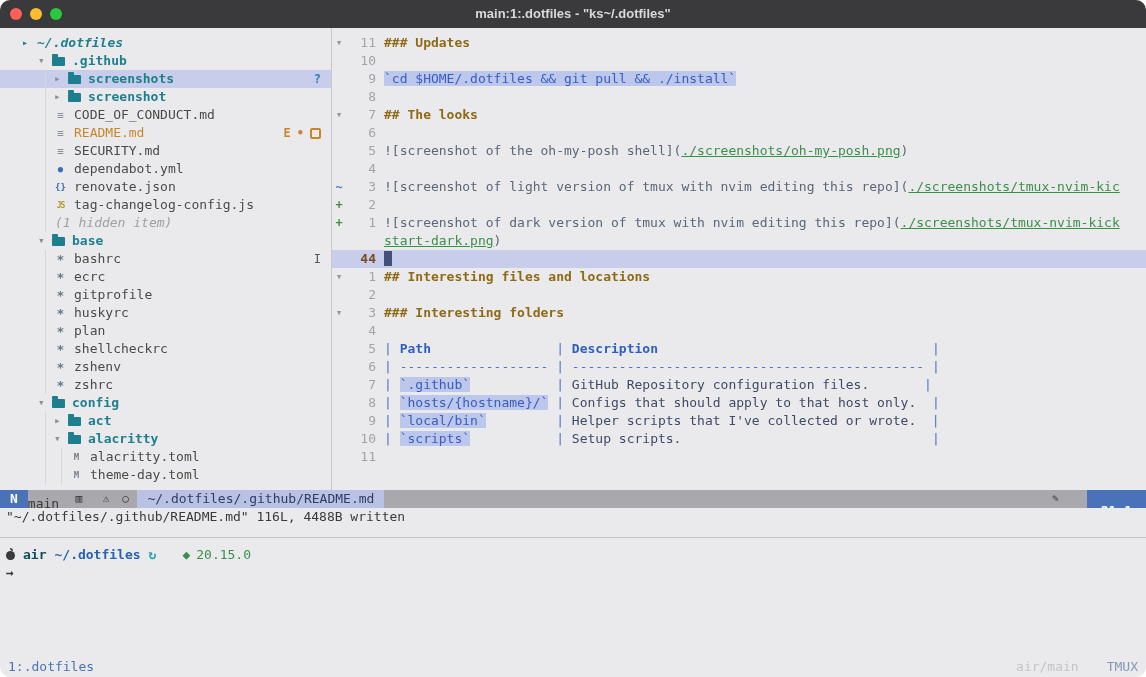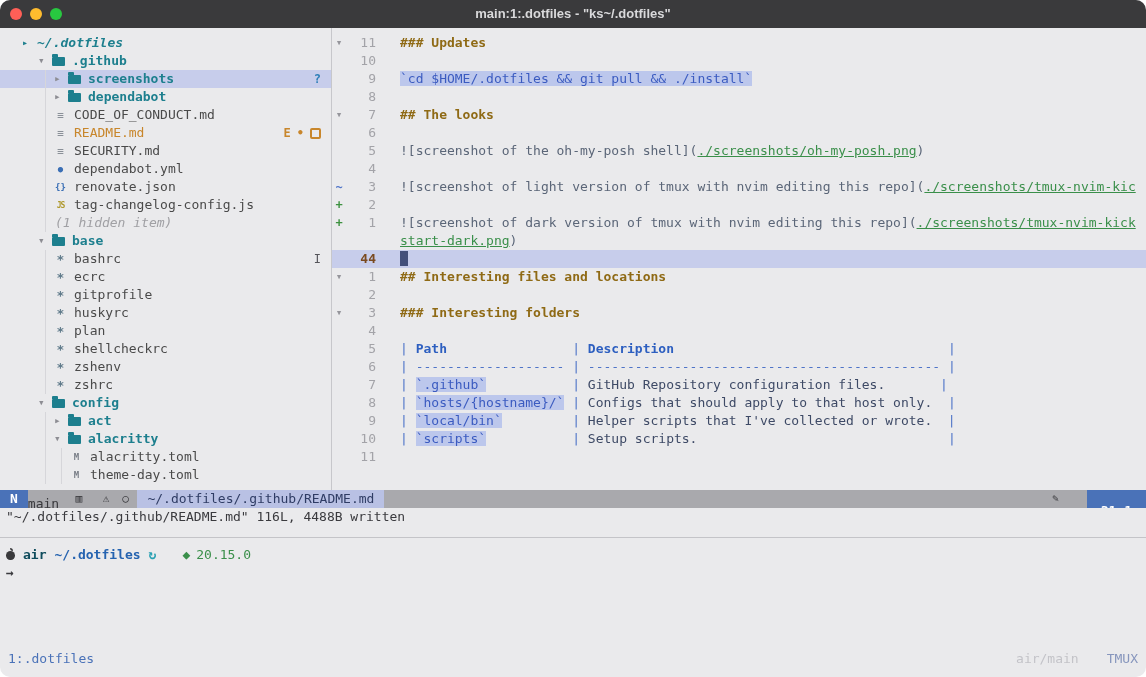--- a/index.html
+++ b/index.html
@@ -49,21 +49,21 @@
   .b-sq{width:7px;height:7px;border:2px solid var(--orange,#c8862b);border-radius:2px;display:inline-block;}
   
   .editor{flex:1;padding-top:6px;box-sizing:border-box;overflow:hidden;min-width:0;}
   .eline{height:18px;display:flex;white-space:pre;}
   .eline.current{background:var(--lavender,#c7cdeb);}
   .fold{flex:0 0 14px;text-align:center;color:#95959b;font-size:11px;}
   .fold.add{color:var(--sign-add,#3d9140);font-weight:700;font-size:12px;}
   .fold.chg{color:var(--sign-change,#4f74c8);font-weight:700;font-size:12px;}
   .lnum{flex:0 0 30px;text-align:right;color:var(--line-num,#a3a3a8);}
   .eline.current .lnum{color:#7a4a20;font-weight:700;}
-  .ltext{margin-left:24px;flex:1;min-width:0;overflow:hidden;}
+  .ltext{margin-left:8px;flex:1;min-width:0;overflow:hidden;}
   .cursor{display:inline-block;width:8px;height:15px;background:#44507a;vertical-align:-3px;}
   .sg-h{color:var(--heading,#8f6a15);font-weight:700;}
   .sg-cs{color:var(--code-blue,#3b5bc0);background:var(--code-bg,#bcc7ec);}
   .sg-ll{color:var(--link-label,#5b6678);}
   .sg-u{color:var(--url-green,#3a8f4a);text-decoration:underline;}
   .sg-p{color:var(--pipe-blue,#4f74c8);}
   .sg-d{color:var(--pipe-blue,#4f74c8);}
   .sg-th{color:var(--th-blue,#2d5fc0);font-weight:700;}
   .sg-c{color:var(--cell-navy,#3e4a66);}
   .sg-tc{color:var(--code-blue,#3b5bc0);background:var(--code-bg,#bcc7ec);}
@@ -83,21 +83,21 @@
   .pane-sep{height:1px;background:#c4c4c8;margin-top:11px;}
   .shell{flex:1;padding-top:8px;overflow:hidden;}
   .shell-line{height:18px;padding-left:6px;display:flex;align-items:center;white-space:pre;}
   .apple{width:9px;height:9px;background:#3a3a3c;border-radius:50% 50% 46% 46%;position:relative;display:inline-block;margin-right:8px;}
   .apple::before{content:"";position:absolute;top:-3px;left:4px;width:3px;height:3px;background:#3a3a3c;border-radius:0 100% 0 100%;}
   .sh-host{color:#0f4c5c;font-weight:700;margin-right:8px;}
   .sh-path{color:#2563b0;font-weight:700;margin-right:8px;}
   .sh-sync{color:#2aa1b3;font-weight:700;}
   .sh-node{color:var(--url-green,#3a8f4a);margin-left:26px;display:inline-flex;gap:6px;}
   .sh-arrow{color:#3a3a3e;font-weight:700;}
-  .tmux-bar{flex:0 0 20px;display:flex;align-items:center;padding:0 8px;margin-bottom:8px;}
+  .tmux-bar{flex:0 0 20px;display:flex;align-items:center;padding:0 8px;margin-bottom:0;}
   .tx-win{color:var(--accent-blue,#4a72b8);}
   .tx-session{color:#c3c3c8;margin-right:28px;}
   .tx-label{color:#8796bd;}
 </style>
 </head>
 <body>
 
 <div class="window">
 
   <div class="titlebar">
@@ -108,21 +108,21 @@
     </div>
     <div class="title">main:1:.dotfiles - "ks~/.dotfiles"</div>
   </div>
 
   <div class="nvim-body">
     <div class="sidebar">
       <div>
           <div class="tree-row root"><span class="expander">▸</span><span class="name">~/.dotfiles</span></div>
           <div class="tree-row dir"><span class="indent"></span><span class="expander">▾</span><span class="folder-ic"></span><span class="name">.github</span></div>
           <div class="tree-row dir selected"><span class="indent"></span><span class="indent guide"></span><span class="expander">▸</span><span class="folder-ic"></span><span class="name">screenshots</span><span class="badges"><span class="badge b-info">?</span></span></div>
-          <div class="tree-row dir"><span class="indent"></span><span class="indent guide"></span><span class="expander">▸</span><span class="folder-ic"></span><span class="name">dependabot</span></div>
+          <div class="tree-row dir"><span class="indent"></span><span class="indent guide"></span><span class="expander">▸</span><span class="folder-ic"></span><span class="name">screenshot</span></div>
           <div class="tree-row file"><span class="indent"></span><span class="indent guide"></span><span class="fi ic-md">≡</span><span class="name">CODE_OF_CONDUCT.md</span></div>
           <div class="tree-row file"><span class="indent"></span><span class="indent guide"></span><span class="fi ic-md">≡</span><span class="name name-orange">README.md</span><span class="badges"><span class="badge b-warn">E</span><span class="badge b-warn">•</span><span class="badge b-warn b-sq"></span></span></div>
           <div class="tree-row file"><span class="indent"></span><span class="indent guide"></span><span class="fi ic-md">≡</span><span class="name">SECURITY.md</span></div>
           <div class="tree-row file"><span class="indent"></span><span class="indent guide"></span><span class="fi ic-yml">●</span><span class="name">dependabot.yml</span></div>
           <div class="tree-row file"><span class="indent"></span><span class="indent guide"></span><span class="fi ic-json">{}</span><span class="name">renovate.json</span></div>
           <div class="tree-row file"><span class="indent"></span><span class="indent guide"></span><span class="fi ic-js">JS</span><span class="name">tag-changelog-config.js</span></div>
           <div class="tree-row note"><span class="indent"></span><span class="indent guide"></span><span class="name">(1 hidden item)</span></div>
           <div class="tree-row dir"><span class="indent"></span><span class="expander">▾</span><span class="folder-ic"></span><span class="name">base</span></div>
           <div class="tree-row file"><span class="indent"></span><span class="indent guide"></span><span class="fi ic-sh">*</span><span class="name">bashrc</span><span class="badges"><span class="badge b-gray">I</span></span></div>
           <div class="tree-row file"><span class="indent"></span><span class="indent guide"></span><span class="fi ic-sh">*</span><span class="name">ecrc</span></div>

